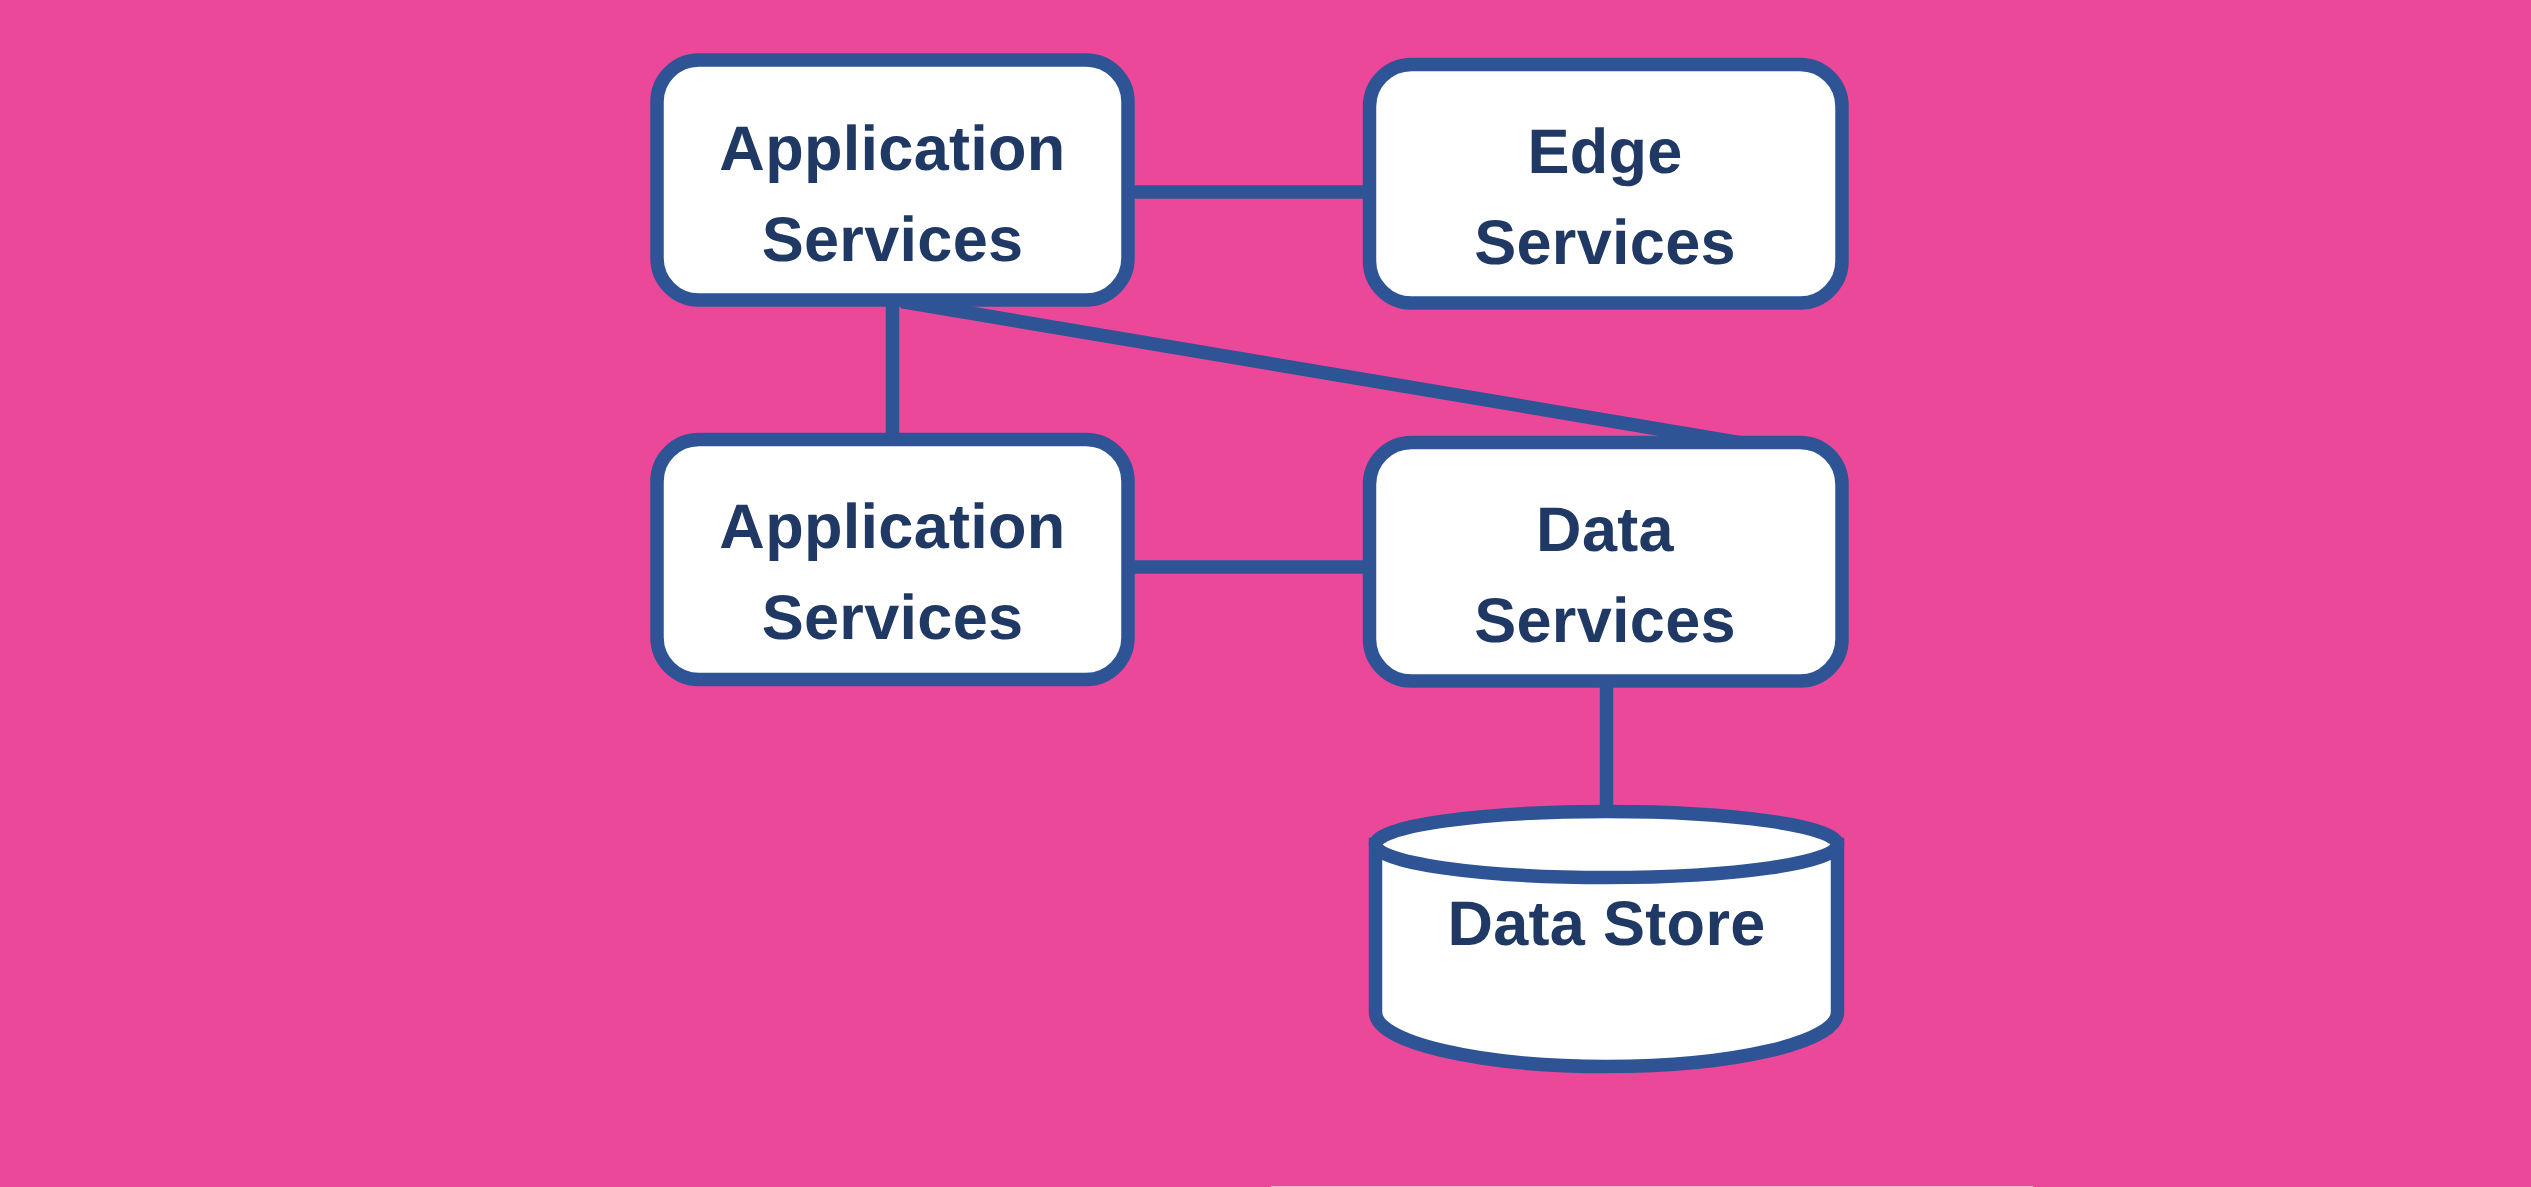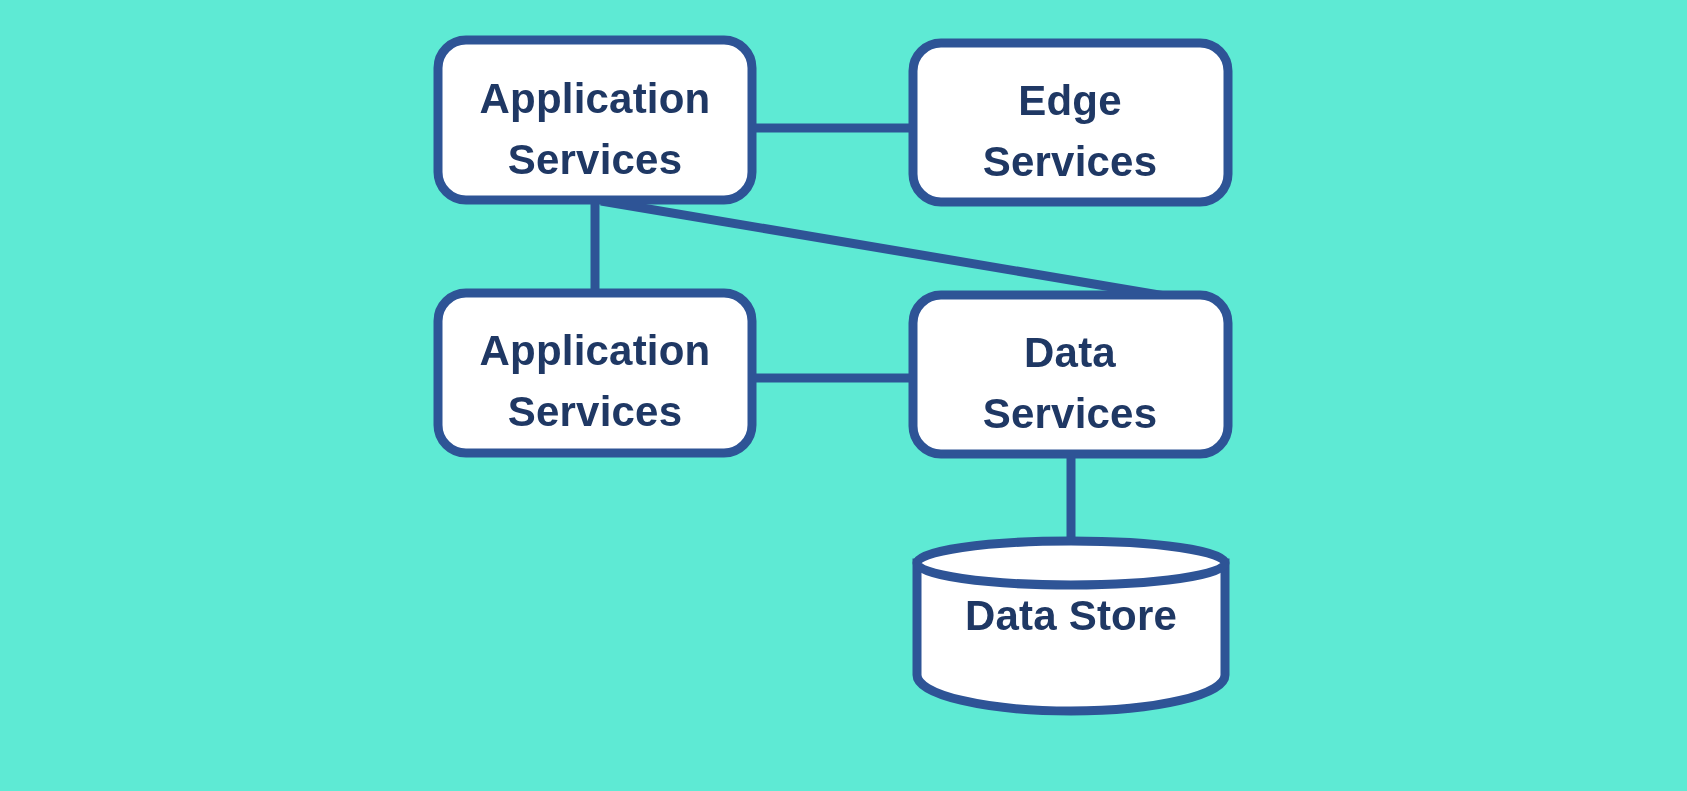--- a/index.html
+++ b/index.html
@@ -8,21 +8,21 @@
     padding: 0;
     background: #ffffff;
   }
   body {
     font-family: "Liberation Sans", sans-serif;
   }
   #canvas {
     position: relative;
     width: 1687px;
     height: 791px;
-    background: #5eead4;
+    background: #ec4899;
     overflow: hidden;
   }
   #diagram-svg {
     position: absolute;
     left: 0;
     top: 0;
     width: 1687px;
     height: 791px;
   }
   .node-label {

